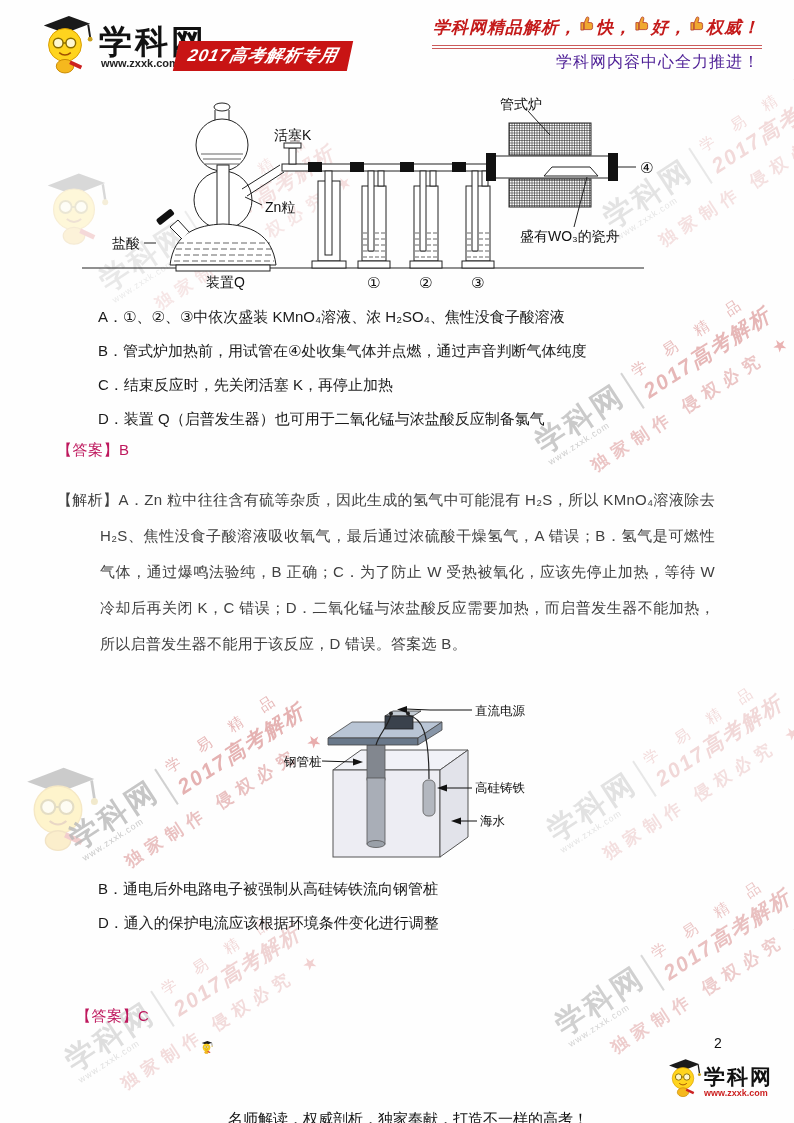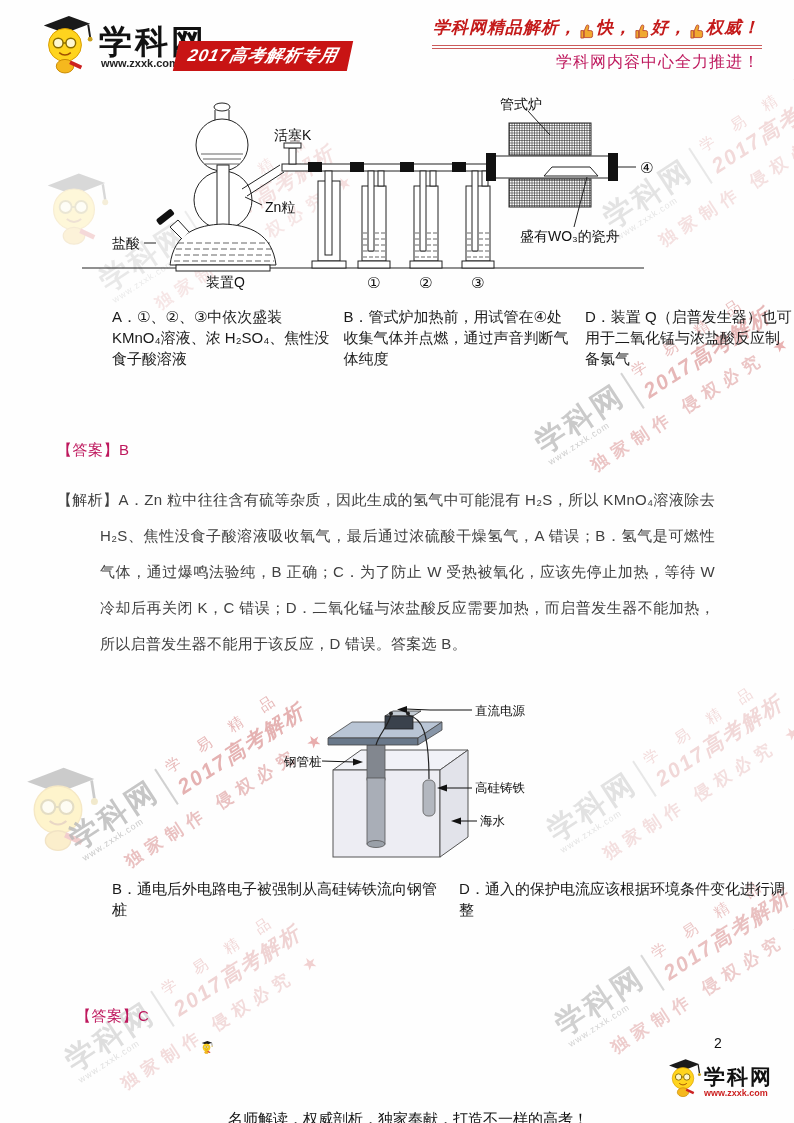--- a/index.html
+++ b/index.html
@@ -25,32 +25,32 @@
   
   .logo-char { position:absolute; left:36px; top:12px; width:58px; height:62px; z-index:2; }
   .logo-brand { position:absolute; left:99px; top:20px; font-size:33px; font-weight:900;
                 letter-spacing:3px; color:#111; z-index:2; }
   .logo-url { position:absolute; left:101px; top:57px; font-size:11px; font-weight:bold; color:#222; z-index:2; }
   .badge { position:absolute; left:176px; top:41px; background:#c81414; color:#fff;
            font-size:17px; font-weight:bold; font-style:italic; padding:3px 12px 4px;
            transform:skewX(-12deg); z-index:3; letter-spacing:1px; }
   .slogan { position:absolute; left:430px; top:16px; width:330px; text-align:right;
             color:#c41a1a; font-size:17px; font-weight:bold; font-style:italic;
-            letter-spacing:1px; z-index:2; display:flex; align-items:flex-end; justify-content:flex-end; gap:2px; }
+            letter-spacing:1px; z-index:2; display:flex; align-items:flex-start; justify-content:flex-end; gap:2px; }
   .slogan svg { flex:0 0 auto; }
   .slogan-line { position:absolute; left:432px; top:45px; width:330px; height:4px;
                  border-top:1px solid #cc5a5a; border-bottom:1px solid #cc5a5a; z-index:2; }
   .sub-slogan { position:absolute; left:430px; top:52px; width:330px; text-align:right;
-                font-size:16px; color:#be185d; font-weight:500; z-index:2; letter-spacing:1px; }
+                font-size:16px; color:#4c1d95; font-weight:500; z-index:2; letter-spacing:1px; }
   
   .diagram1 { position:absolute; left:82px; top:93px; z-index:2; }
   .diagram2 { position:absolute; left:270px; top:700px; z-index:2; }
   svg text { font-family:"Liberation Sans","DejaVu Sans",sans-serif; fill:#111; }
   
-  .options { position:absolute; left:112px; z-index:2; display:flex; flex-direction:row; gap:13px;
+  .options { position:absolute; left:98px; z-index:2; display:flex; flex-direction:column; gap:13px;
              font-size:15px; line-height:21px; color:#1a1a1a; }
   .options-q10 { top:306px; }
   .options-q11 { top:878px; }
   .answer { position:absolute; left:57px; z-index:2; font-size:15px; color:#be185d; font-weight:500;
             letter-spacing:0.5px; }
   .answer-q10 { top:441px; }
   .answer-q11 { top:1007px;margin-left:19px; }
   .analysis { position:absolute; left:57px; top:482px; width:658px; z-index:2;
               font-size:15px; line-height:36px; color:#404040; text-align:justify;
               padding-left:43px; text-indent:-43px; letter-spacing:0.3px; }
@@ -321,20 +321,21 @@
     <text x="438" y="148" font-size="14">盛有WO₃的瓷舟</text>
     <text x="285" y="195" font-size="15">①</text>
     <text x="337" y="195" font-size="15">②</text>
     <text x="389" y="195" font-size="15">③</text>
     <text x="558" y="80" font-size="15">④</text>
   </svg>
 
   <div class="options options-q10">
     <div><span>A．</span><span>①、②、③中依次盛装 KMnO₄溶液、浓 H₂SO₄、焦性没食子酸溶液</span></div>
     <div><span>B．</span><span>管式炉加热前，用试管在④处收集气体并点燃，通过声音判断气体纯度</span></div>
+    <div><span>C．</span><span>结束反应时，先关闭活塞 K，再停止加热</span></div>
     <div><span>D．</span><span>装置 Q（启普发生器）也可用于二氧化锰与浓盐酸反应制备氯气</span></div>
   </div>
 
   <div class="answer answer-q10"><span>【答案】</span><span>B</span></div>
 
   <div class="analysis"><span>【解析】</span><span>A．Zn 粒中往往含有硫等杂质，因此生成的氢气中可能混有 H₂S，所以 KMnO₄溶液除去 H₂S、焦性没食子酸溶液吸收氧气，最后通过浓硫酸干燥氢气，A 错误；B．氢气是可燃性气体，通过爆鸣法验纯，B 正确；C．为了防止 W 受热被氧化，应该先停止加热，等待 W 冷却后再关闭 K，C 错误；D．二氧化锰与浓盐酸反应需要加热，而启普发生器不能加热，所以启普发生器不能用于该反应，D 错误。答案选 B。</span></div>
 
 
   <svg class="diagram2" width="300" height="170" viewBox="0 0 300 170">
 

